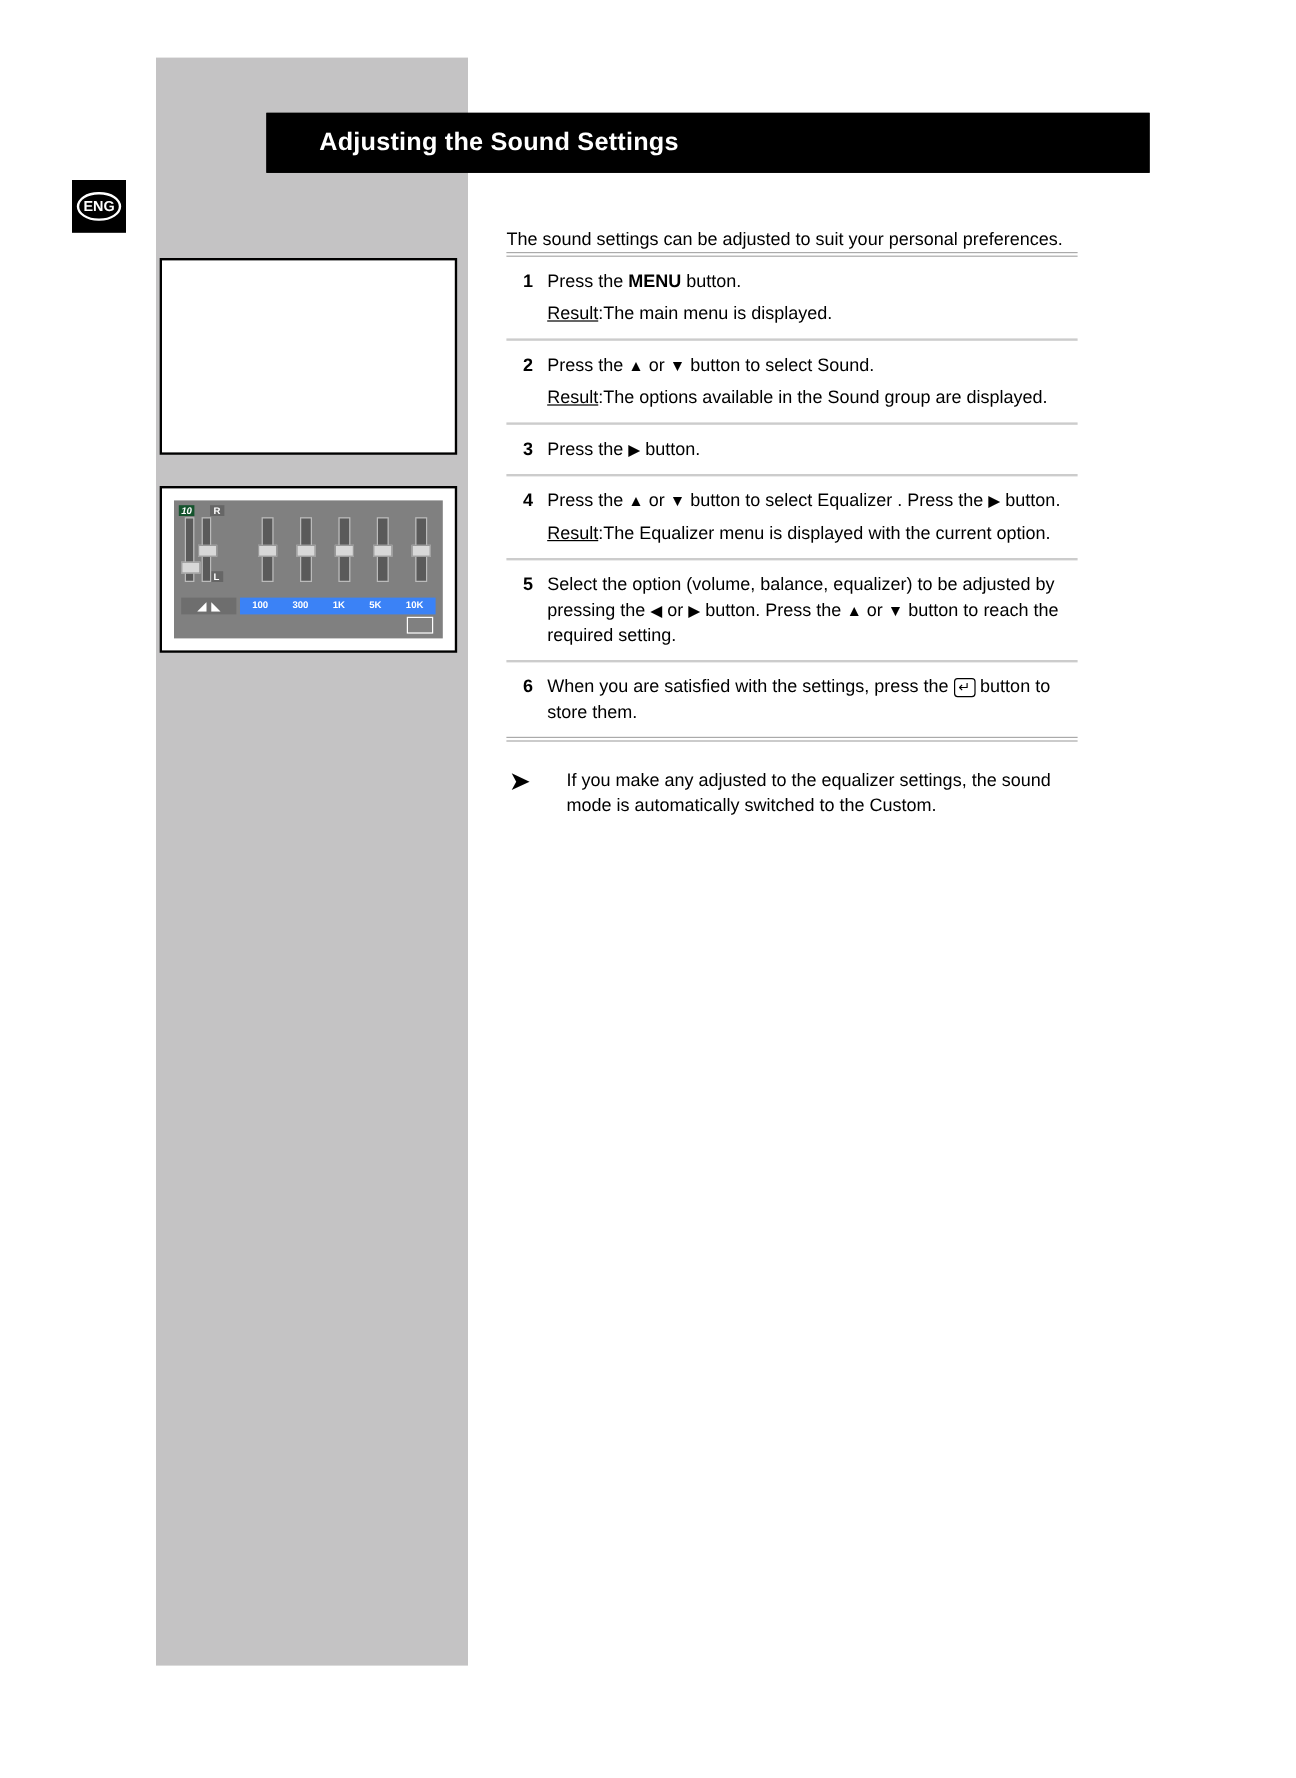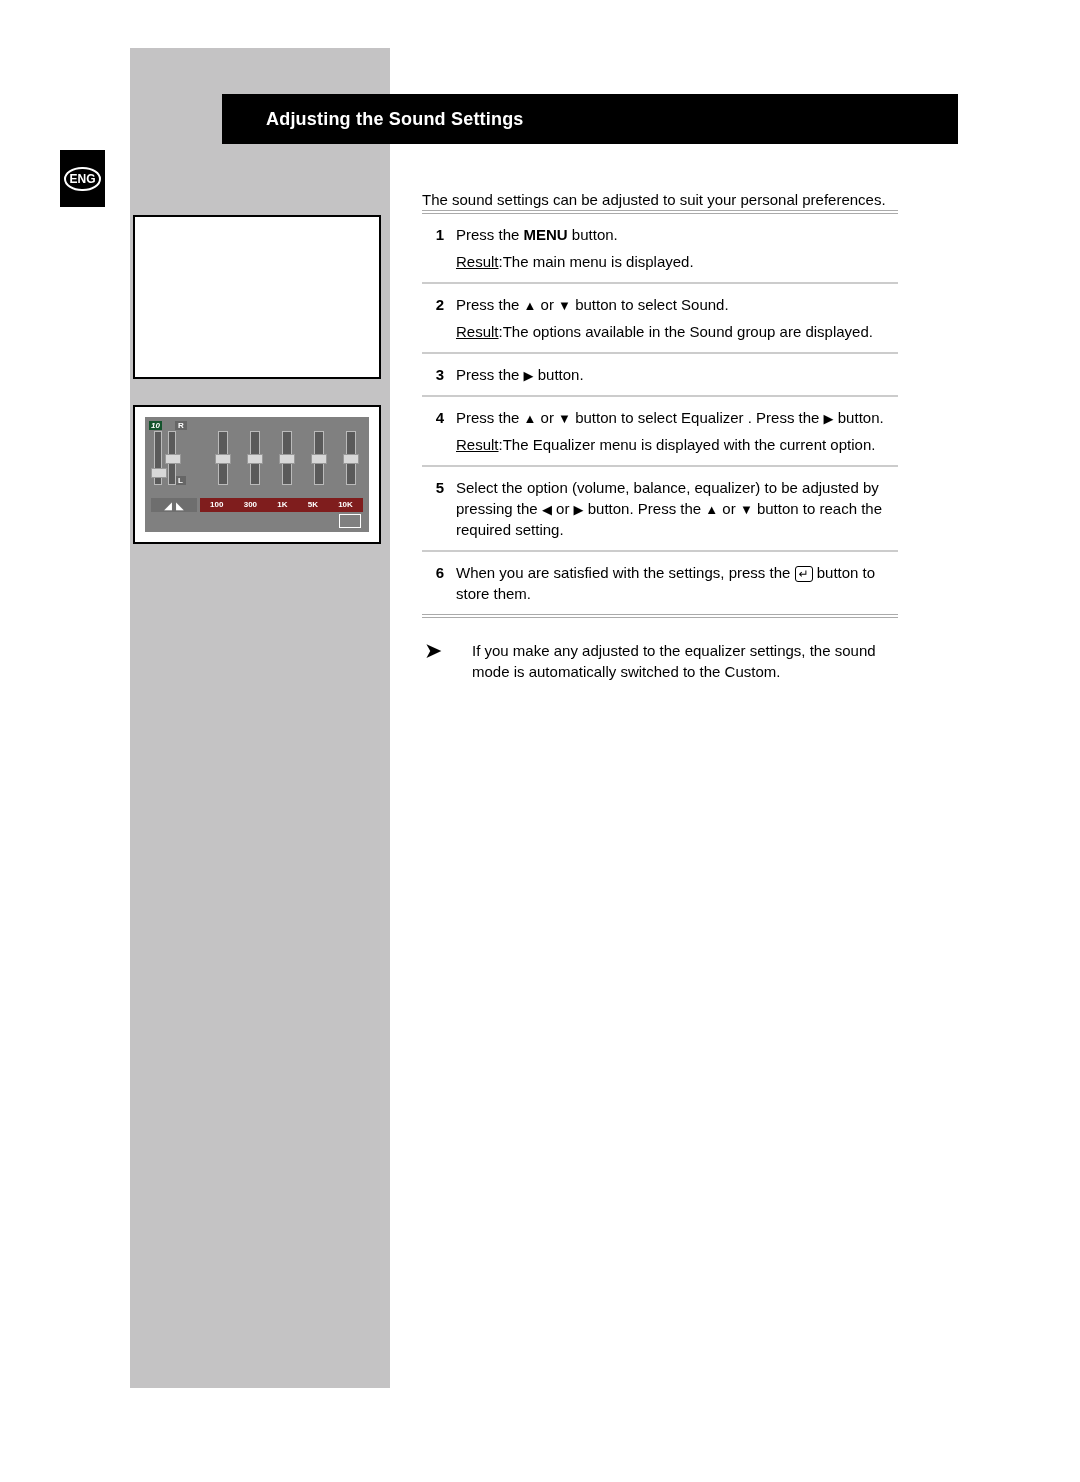--- a/index.html
+++ b/index.html
@@ -1,37 +1,37 @@
 <!DOCTYPE html>
 <html><head>
 <meta charset="utf-8">
 <style>
   html,body{margin:0;padding:0;background:#fff;font-family:Arial,Helvetica,sans-serif;font-size:15px;color:#000;}
   .page{width:1080px;height:1482px;position:relative;background:#fff;}
   .sidebar-bg{position:absolute;left:130px;top:48px;width:260px;height:1340px;background:#c4c3c4;}
-  .eng-strip{position:absolute;left:60px;top:150px;width:45px;height:57px;background:#000;display:flex;align-items:center;justify-content:center;}
+  .eng-strip{position:absolute;left:60px;top:150px;width:45px;height:44px;background:#000;display:flex;align-items:center;justify-content:center;}
   .eng-strip span{color:#fff;border:2px solid #fff;border-radius:50%;font-size:12px;font-weight:bold;padding:3px 3px;}
   .title-box{position:absolute;left:222px;top:94px;width:732px;height:46px;border:2px solid #000;background:#000;display:flex;align-items:center;}
-  .title-box .t{color:#fff;font-weight:bold;font-size:18px;padding-left:42px;letter-spacing:0.2px;}
+  .title-box .t{color:#fff;font-weight:bold;font-size:21px;padding-left:42px;letter-spacing:0.2px;}
   .blank-box{position:absolute;left:133px;top:215px;width:244px;height:160px;background:#fff;border:2px solid #000;}
   .eq-box{position:absolute;left:133px;top:405px;width:244px;height:135px;background:#fff;border:2px solid #000;}
   .eq-inner{position:absolute;left:10px;top:10px;right:10px;bottom:10px;background:#808080;}
   .eq-sliders{position:absolute;left:0;top:3px;right:0;height:70px;display:flex;align-items:stretch;}
   .vol-group{width:60px;position:relative;}
   .vol-group .ten{position:absolute;left:4px;top:1px;color:#fff;font-size:8px;font-weight:bold;background:#14532d;padding:0 2px;font-style:italic;}
   .vol-group .r{position:absolute;left:30px;top:1px;color:#fff;font-size:8px;font-weight:bold;background:#666;padding:0 3px;}
   .vol-group .l{position:absolute;left:30px;top:56px;color:#fff;font-size:8px;font-weight:bold;background:#666;padding:0 3px;}
   .slot{position:absolute;top:12px;width:6px;height:52px;background:#5a5a5a;outline:1px solid #bbb;}
   .knob{position:absolute;left:-4px;width:14px;height:8px;background:#d8d8d8;border:1px solid #999;}
   .vol-group .s1{left:10px;} .vol-group .s2{left:24px;}
   .band-group{flex:1;display:flex;justify-content:space-around;padding:12px 6px 0 6px;gap:8px;}
   .band{position:relative;width:8px;height:52px;background:#5a5a5a;outline:1px solid #bbb;}
   .band .knob{top:22px;}
   .vol-group .s1 .knob{top:36px;} .vol-group .s2 .knob{top:22px;}
-  .eq-labels{position:absolute;left:55px;right:6px;bottom:20px;height:14px;display:flex;justify-content:space-around;background:#7f1d1d;}
+  .eq-labels{position:absolute;left:55px;right:6px;bottom:20px;height:14px;display:flex;justify-content:space-around;background:#3b82f6;}
   .eq-labels span{color:#fff;font-size:8px;font-weight:bold;line-height:14px;}
   .eq-arrows{position:absolute;left:6px;bottom:20px;width:46px;height:14px;display:flex;align-items:center;gap:4px;background:#6e6e6e;color:#fff;font-size:10px;justify-content:center;}
   .eq-store{position:absolute;right:8px;bottom:4px;width:20px;height:12px;border:1px solid #fff;}
   .content{position:absolute;left:422px;top:190px;width:476px;}
   .intro{font-size:15px;line-height:1.35;}
   .steps{border-top:4px double #aaa;border-bottom:4px double #aaa;}
   .step{display:flex;border-bottom:2px solid #ccc;padding:10px 2px 10px 2px;font-size:15px;line-height:1.4;}
   .step:last-child{border-bottom:none;}
   .num{width:32px;font-weight:bold;text-align:center;flex-shrink:0;}
   .body{flex:1;}

